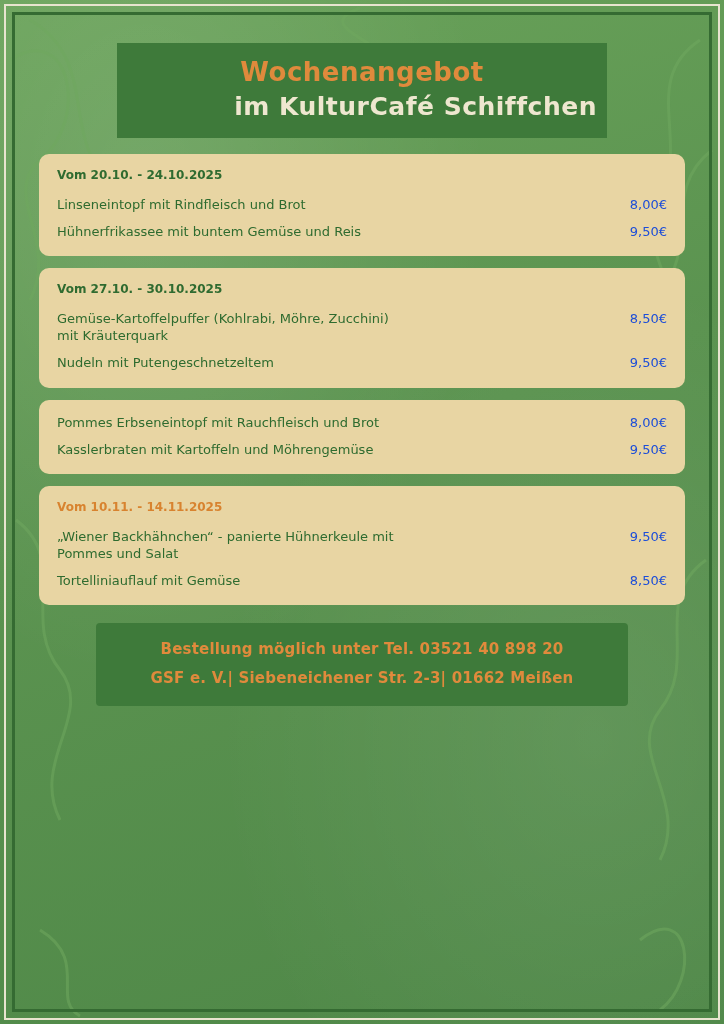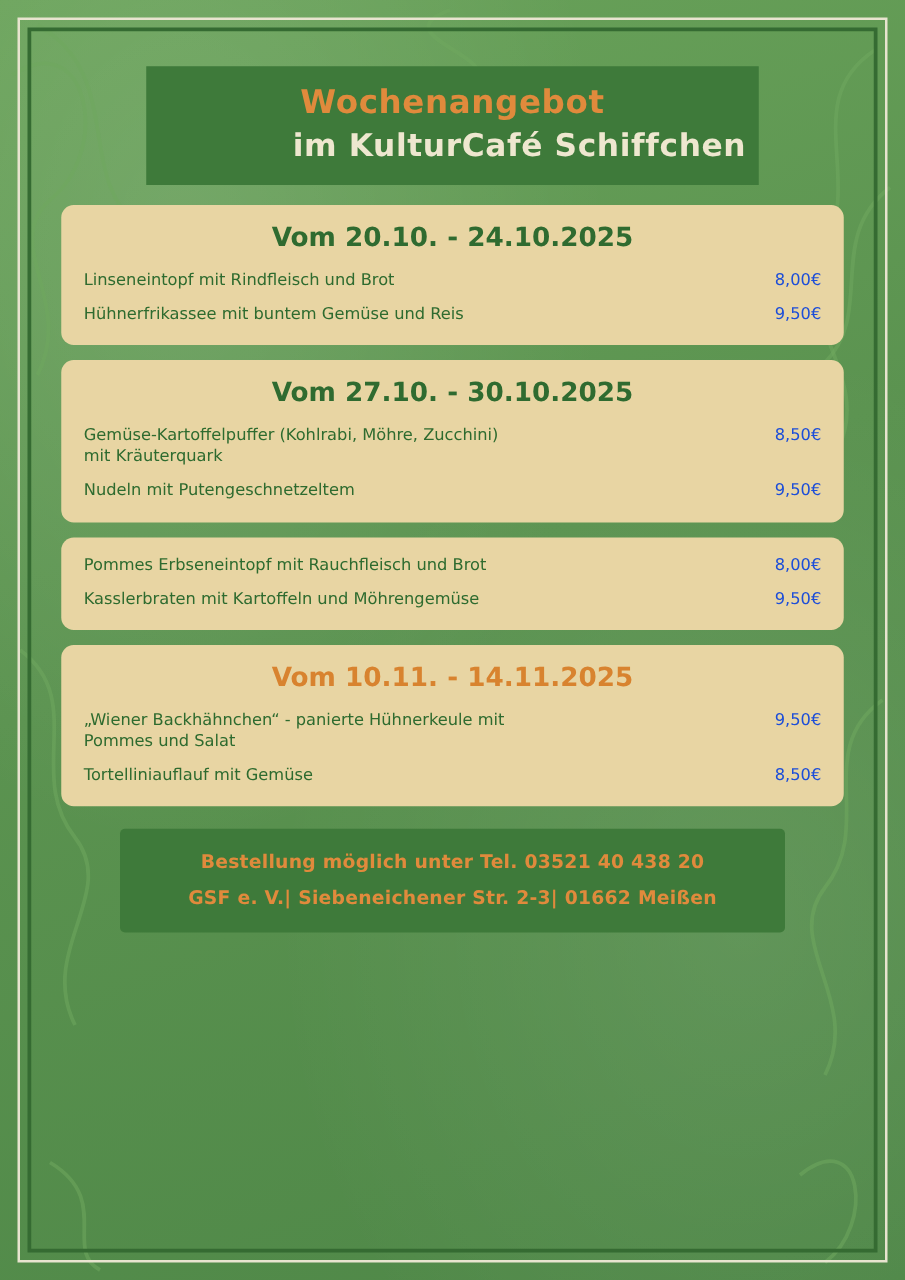--- a/index.html
+++ b/index.html
@@ -16,21 +16,21 @@
 
   .poster {
     position: relative;
     width: 724px;
     height: 1024px;
     box-sizing: border-box;
     background:
       radial-gradient(ellipse at 20% 18%, rgba(255,255,255,0.10) 0%, rgba(255,255,255,0) 42%),
       radial-gradient(ellipse at 82% 72%, rgba(255,255,255,0.08) 0%, rgba(255,255,255,0) 45%),
       linear-gradient(160deg, #6aa35a 0%, #5b9350 45%, #4e8747 100%);
-    padding: 14px;
+    padding: 4px;
   }
 
   
   .swirls {
     position: absolute;
     inset: 0;
     pointer-events: none;
   }
 
   .frame-outer {
@@ -84,22 +84,22 @@
     flex: 0 0 auto;
   }
 
   .block {
     background: #e8d5a3;
     border-radius: 10px;
     padding: 14px 18px 16px 18px;
     box-sizing: border-box;
   }
   .block-head {
-    text-align: center;
-    font-size: 21px;
+    text-align: left;
+    font-size: 12px;
     font-weight: bold;
     color: #2f6b30;
     margin-bottom: 14px;
   }
   .block.alt .block-head {
     color: #d8832f;
   }
   .item {
     display: flex;
     align-items: flex-start;
@@ -218,19 +218,19 @@
           </div>
           <div class="item">
             <div class="name">Tortelliniauflauf mit Gemüse</div>
             <div class="price">8,50€</div>
           </div>
         </div>
 
       </div>
 
       <div class="footer">
-        <div class="footer-line">Bestellung möglich unter Tel. 03521 40 438 20</div>
+        <div class="footer-line">Bestellung möglich unter Tel. 03521 40 898 20</div>
         <div class="footer-line">GSF e. V.| Siebeneichener Str. 2-3|  01662 Meißen</div>
       </div>
 
     </div>
   </div>
 </div>
 
 </body></html>

